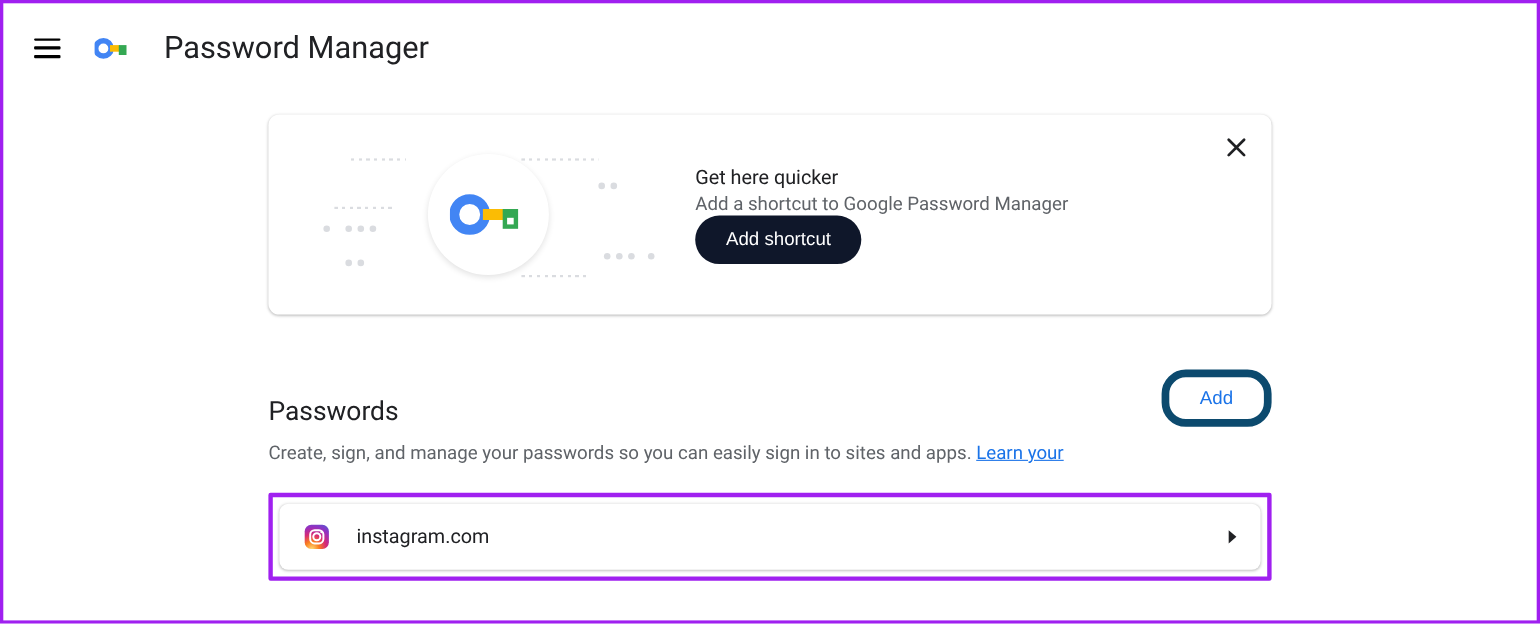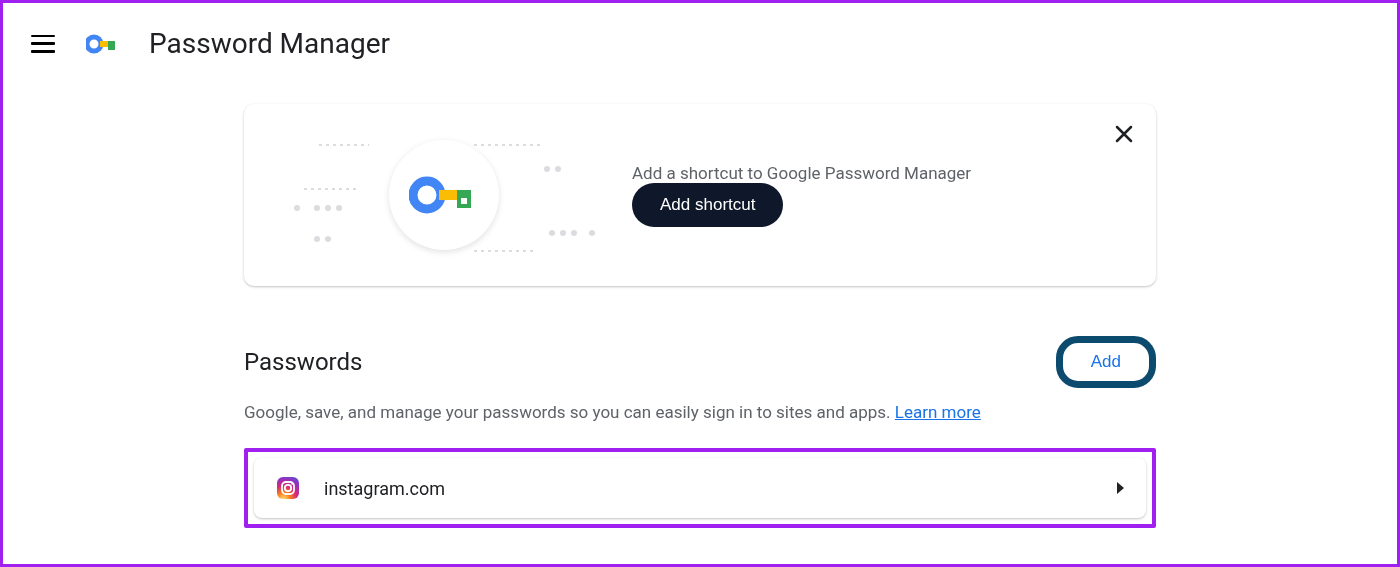--- a/index.html
+++ b/index.html
@@ -128,21 +128,21 @@
     .close-btn {
       position: absolute;
       top: 18px;
       right: 20px;
       cursor: pointer;
       width: 24px;
       height: 24px;
     }
     .section-header {
       display: flex;
-      align-items: center;
+      align-items: flex-end;
       justify-content: space-between;
       margin-top: 50px;
     }
     .section-title {
       font-size: 24px;
       font-weight: 400;
       color: #202124;
     }
     .add-btn {
       background: #fff;
@@ -256,36 +256,37 @@
         <div class="key-circle">
           <svg width="70" height="40" viewBox="0 0 70 40">
             <circle cx="18" cy="20" r="14" fill="none" stroke="#4285f4" stroke-width="9"></circle>
             <rect x="30" y="15" width="20" height="10" fill="#fbbc04"></rect>
             <rect x="48" y="15" width="14" height="18" fill="#34a853"></rect>
             <rect x="52" y="23" width="6" height="6" fill="#fff"></rect>
           </svg>
         </div>
       </div>
       <div class="promo-text">
+        <div class="promo-heading">Get here quicker</div>
         <div class="promo-desc">Add a shortcut to Google Password Manager</div>
         <button class="add-shortcut-btn">Add shortcut</button>
       </div>
       <div class="close-btn">
         <svg width="24" height="24" viewBox="0 0 24 24">
           <path d="M5 5 L19 19 M19 5 L5 19" stroke="#202124" stroke-width="2.5" stroke-linecap="round"></path>
         </svg>
       </div>
     </div>
 
     <div class="section-header">
       <h2 class="section-title">Passwords</h2>
       <button class="add-btn">Add</button>
     </div>
     <p class="section-desc">
-      <span>Google, save, and manage your passwords so you can easily sign in to sites and apps. </span><a class="learn-more">Learn more</a>
+      <span>Create, sign, and manage your passwords so you can easily sign in to sites and apps. </span><a class="learn-more">Learn your</a>
     </p>
 
     <div class="highlight-box">
       <div class="password-row">
         <div class="site-icon">
           <svg width="24" height="24" viewBox="0 0 24 24">
             <defs>
               <radialGradient id="ig" cx="30%" cy="100%" r="120%">
                 <stop offset="0%" stop-color="#feda75"></stop>
                 <stop offset="25%" stop-color="#fa7e1e"></stop>

